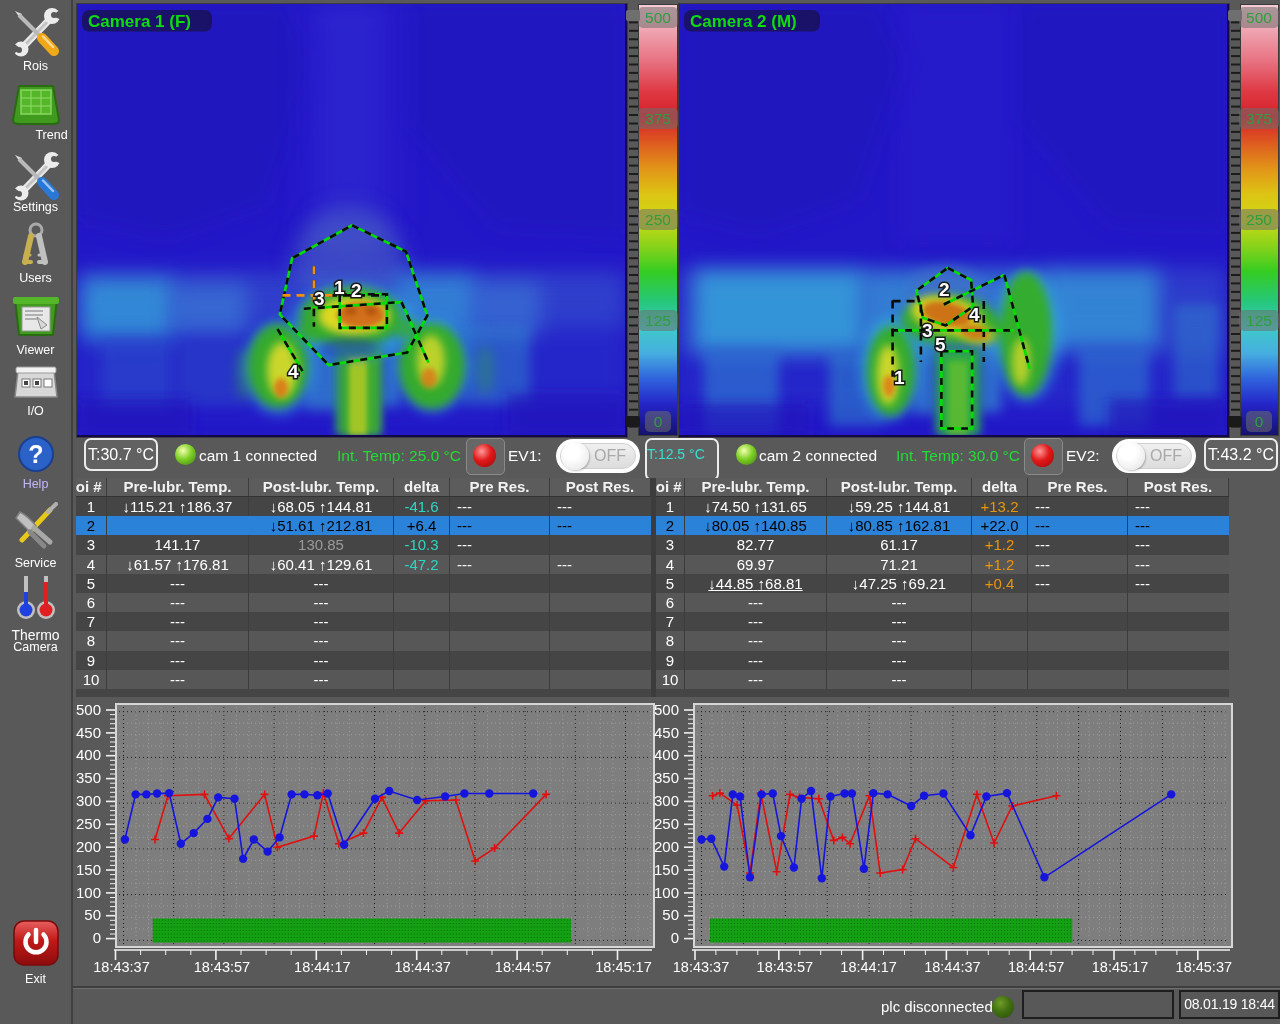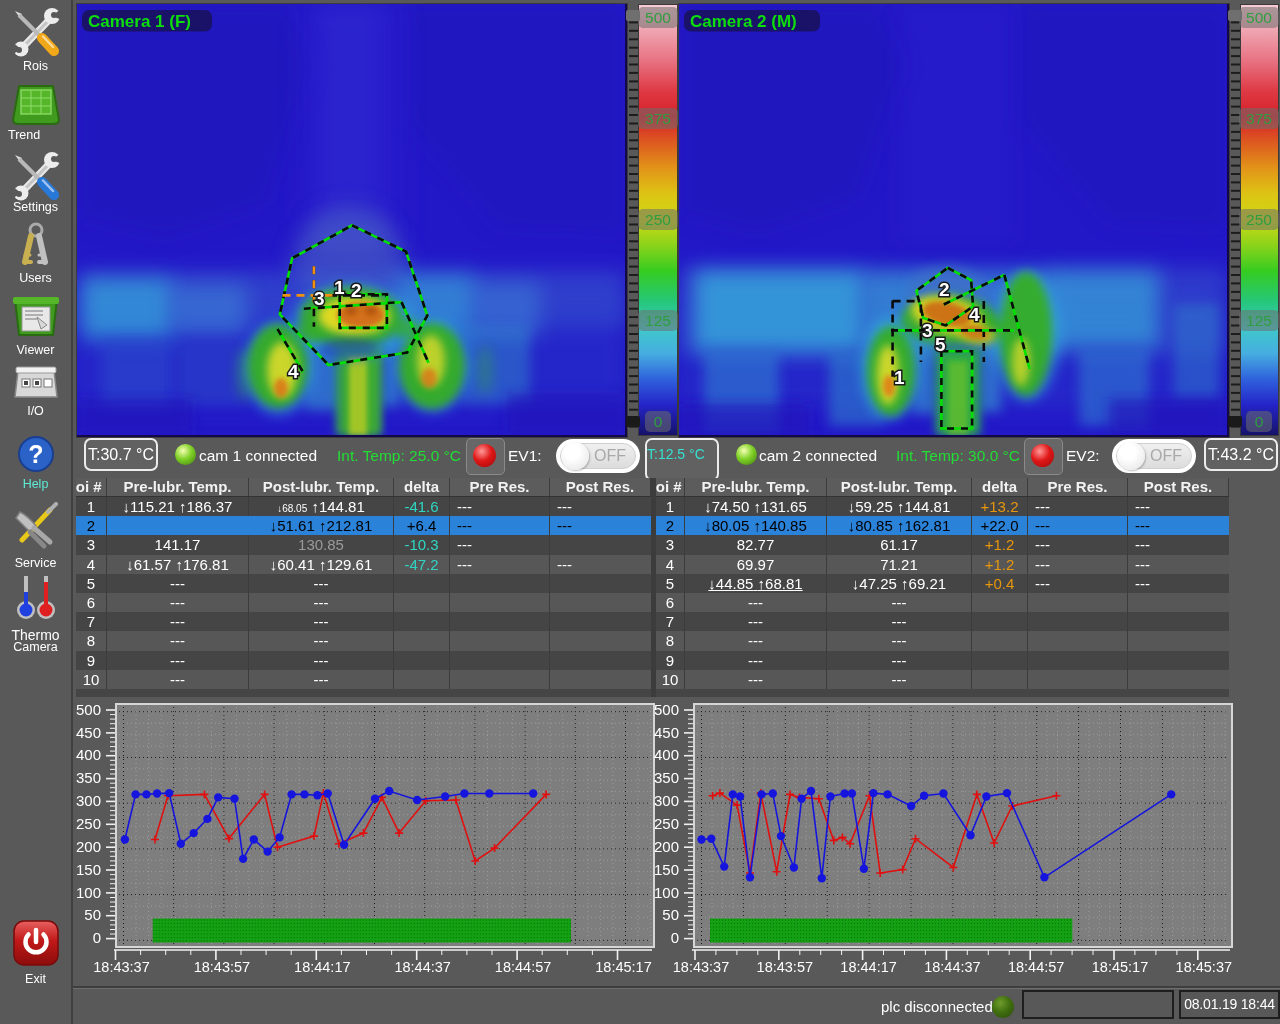--- a/index.html
+++ b/index.html
@@ -22,21 +22,21 @@
       </svg>
       <div style="position:absolute;left:0;top:59px;width:71px;text-align:center;font-size:12.5px;color:#fff">Rois</div>
       <svg width="50" height="42" style="position:absolute;left:11px;top:84px" viewBox="0 0 50 42">
         <path d="M8 2 H42 L48 36 Q48 40 42 40 H8 Q2 40 2 36 L8 2 Z" fill="#3f9a1e" stroke="#2a6a12" stroke-width="2"></path>
         <rect x="10" y="6" width="30" height="24" fill="#55b62a" stroke="#88d860" stroke-width="1.5"></rect>
         <line x1="10" y1="14" x2="40" y2="14" stroke="#88d860" stroke-width="1.2"></line>
         <line x1="10" y1="22" x2="40" y2="22" stroke="#88d860" stroke-width="1.2"></line>
         <line x1="20" y1="6" x2="20" y2="30" stroke="#88d860" stroke-width="1.2"></line>
         <line x1="30" y1="6" x2="30" y2="30" stroke="#88d860" stroke-width="1.2"></line>
       </svg>
-      <div style="position:absolute;left:8px;top:128px;width:71px;font-size:12.5px;color:#fff">Trend</div>
+      <div style="position:absolute;left:16px;top:128px;width:71px;text-align:center;font-size:12.5px;color:#fff">Trend</div>
       <svg width="52" height="52" style="position:absolute;left:10px;top:150px" viewBox="0 0 52 52">
         <line x1="14" y1="40" x2="40" y2="13" stroke="#e8e8e8" stroke-width="7" stroke-linecap="round"></line>
         <line x1="15" y1="39" x2="39" y2="14" stroke="#c4c4c4" stroke-width="3"></line>
         <circle cx="42" cy="10" r="8" fill="#ececec"></circle>
         <polygon points="42,10 52,2 52,14" fill="#595959"></polygon>
         <circle cx="44" cy="9" r="3" fill="#595959"></circle>
         <circle cx="11" cy="43" r="7.5" fill="#ececec"></circle>
         <polygon points="11,43 0,50 2,36" fill="#595959"></polygon>
         <circle cx="9" cy="44" r="3" fill="#595959"></circle>
         <polygon points="5,5 12,8 10,12" fill="#d8d8d8"></polygon>
@@ -72,21 +72,21 @@
         <rect x="21" y="16" width="8" height="8" fill="#fff" stroke="#777" stroke-width="1"></rect>
         <rect x="32" y="16" width="8" height="8" fill="#fff" stroke="#777" stroke-width="1"></rect>
         <rect x="12" y="18" width="4" height="4" fill="#444"></rect>
         <rect x="23" y="18" width="4" height="4" fill="#444"></rect>
       </svg>
       <div style="position:absolute;left:0;top:404px;width:71px;text-align:center;font-size:12.5px;color:#fff">I/O</div>
       <svg width="40" height="40" style="position:absolute;left:16px;top:434px" viewBox="0 0 40 40">
         <circle cx="20" cy="20" r="17" fill="#2a62c8" stroke="#1a3f90" stroke-width="2"></circle>
         <text x="20" y="29" text-anchor="middle" font-family="Liberation Sans, sans-serif" font-size="25" font-weight="bold" fill="#fff">?</text>
       </svg>
-      <div style="position:absolute;left:0;top:477px;width:71px;text-align:center;font-size:12.5px;color:#5eead4">Help</div>
+      <div style="position:absolute;left:0;top:477px;width:71px;text-align:center;font-size:12.5px;color:#c4b5fd">Help</div>
       <svg width="52" height="48" style="position:absolute;left:10px;top:502px" viewBox="0 0 52 48">
         <g stroke-linecap="round">
           <line x1="40" y1="8" x2="12" y2="38" stroke="#e8c818" stroke-width="5"></line>
           <line x1="38" y1="10" x2="46" y2="2" stroke="#b0b0b0" stroke-width="4"></line>
           <path d="M10 10 Q18 14 26 24 L20 30 Q12 22 6 16 Z" fill="#c0c0c0" stroke="#808080" stroke-width="1.5"></path>
           <line x1="24" y1="26" x2="40" y2="40" stroke="#a8a8a8" stroke-width="5"></line>
           <line x1="20" y1="30" x2="34" y2="44" stroke="#888" stroke-width="5"></line>
         </g>
       </svg>
       <div style="position:absolute;left:0;top:556px;width:71px;text-align:center;font-size:12.5px;color:#fff">Service</div>
@@ -408,21 +408,21 @@
         <div style="position:absolute;left:0px;top:0;width:31px;height:18px;line-height:18px;text-align:left;text-indent:-11px;font-weight:bold;font-size:15px;color:#f2f2f2;border-right:1px solid #3c3c3c;box-sizing:border-box;overflow:hidden">Roi #</div>
         <div style="position:absolute;left:31px;top:0;width:142px;height:18px;line-height:18px;text-align:center;font-weight:bold;font-size:15px;color:#f2f2f2;border-right:1px solid #3c3c3c;box-sizing:border-box;overflow:hidden">Pre-lubr. Temp.</div>
         <div style="position:absolute;left:173px;top:0;width:145px;height:18px;line-height:18px;text-align:center;font-weight:bold;font-size:15px;color:#f2f2f2;border-right:1px solid #3c3c3c;box-sizing:border-box;overflow:hidden">Post-lubr. Temp.</div>
         <div style="position:absolute;left:318px;top:0;width:56px;height:18px;line-height:18px;text-align:center;font-weight:bold;font-size:15px;color:#f2f2f2;border-right:1px solid #3c3c3c;box-sizing:border-box;overflow:hidden">delta</div>
         <div style="position:absolute;left:374px;top:0;width:100px;height:18px;line-height:18px;text-align:center;font-weight:bold;font-size:15px;color:#f2f2f2;border-right:1px solid #3c3c3c;box-sizing:border-box;overflow:hidden">Pre Res.</div>
         <div style="position:absolute;left:474px;top:0;width:101px;height:18px;line-height:18px;text-align:center;font-weight:bold;font-size:15px;color:#f2f2f2;border-right:1px solid #3c3c3c;box-sizing:border-box;overflow:hidden">Post Res.</div>
       </div>
       <div style="position:absolute;left:0;top:19px;width:100%;height:19.2px;background:#454545">
         <div style="position:absolute;left:0px;top:0;width:31px;height:19.2px;line-height:19px;font-size:15px;color:#fff;box-sizing:border-box;text-align:center;border-right:1px solid #3c3c3c;">1</div>
         <div style="position:absolute;left:31px;top:0;width:142px;height:19.2px;line-height:19px;font-size:15px;color:#fff;box-sizing:border-box;text-align:center;border-right:1px solid #3c3c3c;"><span style="font-size:15px">↓115.21</span> <span style="font-size:15px">↑186.37</span></div>
-        <div style="position:absolute;left:173px;top:0;width:145px;height:19.2px;line-height:19px;font-size:15px;color:#fff;box-sizing:border-box;text-align:center;border-right:1px solid #3c3c3c;"><span style="font-size:10px">↓68.05</span> <span style="font-size:15px">↑144.81</span></div>
+        <div style="position:absolute;left:173px;top:0;width:145px;height:19.2px;line-height:19px;font-size:15px;color:#fff;box-sizing:border-box;text-align:center;border-right:1px solid #3c3c3c;"><span style="font-size:15px">↓68.05</span> <span style="font-size:15px">↑144.81</span></div>
         <div style="position:absolute;left:318px;top:0;width:56px;height:19.2px;line-height:19px;font-size:15px;color:#fff;box-sizing:border-box;text-align:center;color:#2fd6c3;border-right:1px solid #3c3c3c;">-41.6</div>
         <div style="position:absolute;left:374px;top:0;width:100px;height:19.2px;line-height:19px;font-size:15px;color:#fff;box-sizing:border-box;text-align:left;padding-left:7px;border-right:1px solid #3c3c3c;">---</div>
         <div style="position:absolute;left:474px;top:0;width:101px;height:19.2px;line-height:19px;font-size:15px;color:#fff;box-sizing:border-box;text-align:left;padding-left:7px;">---</div>
       </div>
       <div style="position:absolute;left:0;top:38.2px;width:100%;height:19.2px;background:#2b82d9">
         <div style="position:absolute;left:0px;top:0;width:31px;height:19.2px;line-height:19px;font-size:15px;color:#000;box-sizing:border-box;text-align:center;border-right:1px solid #3c3c3c;">2</div>
         <div style="position:absolute;left:31px;top:0;width:142px;height:19.2px;line-height:19px;font-size:15px;color:#000;box-sizing:border-box;text-align:center;border-right:1px solid #3c3c3c;margin-top:26px;"><span style="font-size:15px">↓59.61</span> <span style="font-size:15px">↑206.37</span></div>
         <div style="position:absolute;left:173px;top:0;width:145px;height:19.2px;line-height:19px;font-size:15px;color:#000;box-sizing:border-box;text-align:center;border-right:1px solid #3c3c3c;"><span style="font-size:15px">↓51.61</span> <span style="font-size:15px">↑212.81</span></div>
         <div style="position:absolute;left:318px;top:0;width:56px;height:19.2px;line-height:19px;font-size:15px;color:#000;box-sizing:border-box;text-align:center;color:#000;border-right:1px solid #3c3c3c;">+6.4</div>
         <div style="position:absolute;left:374px;top:0;width:100px;height:19.2px;line-height:19px;font-size:15px;color:#000;box-sizing:border-box;text-align:left;padding-left:7px;border-right:1px solid #3c3c3c;">---</div>

